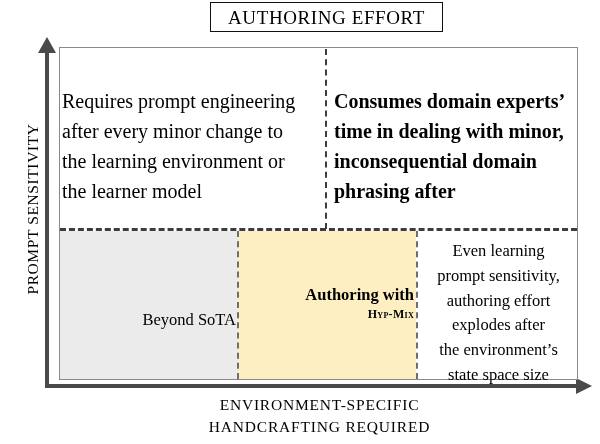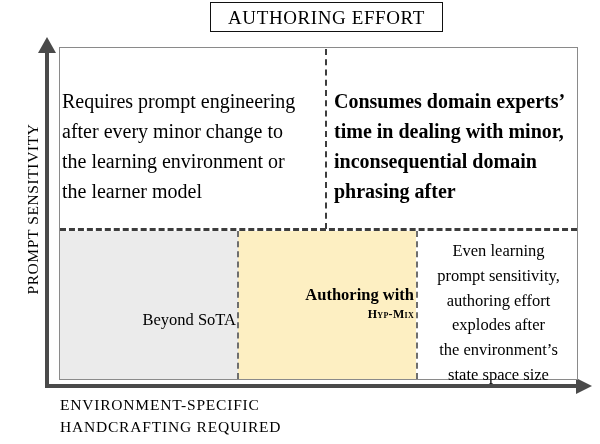--- a/index.html
+++ b/index.html
@@ -84,20 +84,21 @@
     transform: rotate(-90deg);
     font-size: 15.5px;
     letter-spacing: 0.6px;
     white-space: nowrap;
   }
   #x-axis-label {
     position: absolute;
     left: 60px;
     top: 394px;
     width: 519px;
+    text-align: center;
     font-size: 15.5px;
     letter-spacing: 0.8px;
     line-height: 1.42;
   }
 
   
   #plot-frame {
     position: absolute;
     left: 59px;
     top: 47px;

